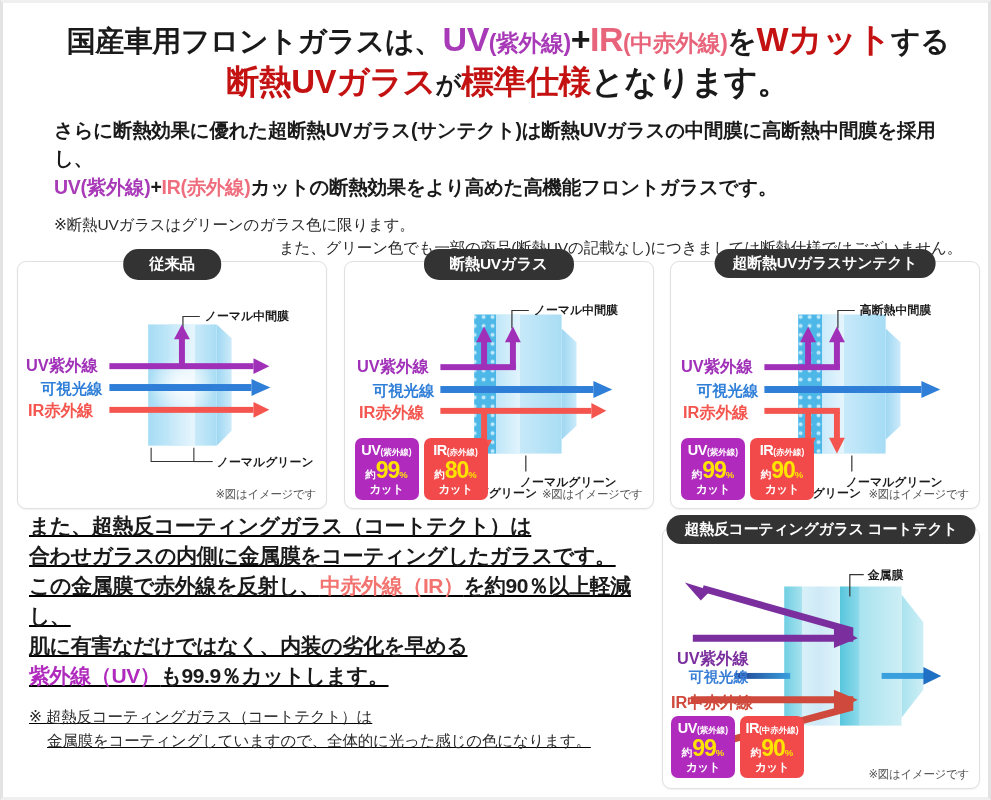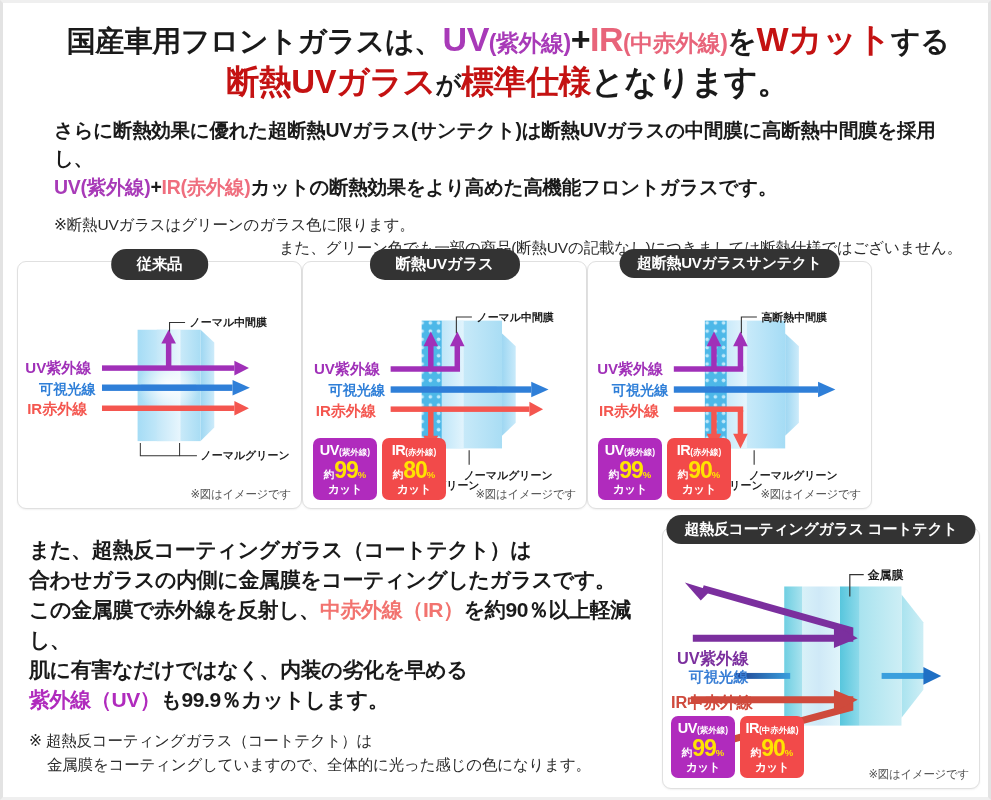--- a/index.html
+++ b/index.html
@@ -50,21 +50,21 @@
   .note{
     margin:12px 26px 8px 26px;
     font-size:15.5px;color:#2b2b2b;line-height:1.5;
     letter-spacing:-0.2px;
   }
   .note .indent{display:block;padding-left:14px;text-align:right;}
 
   
   .panel-row{
     position:absolute;left:14px;top:258px;
-    width:855px;height:248px;
+    width:963px;height:248px;
     display:flex;justify-content:space-between;text-align:center;
   }
   .panel{
     position:relative;
     width:310px;height:248px;
     background:#fff;
     border:1px solid #e0e0e0;
     border-radius:9px;
     box-shadow:0 1px 2px rgba(0,0,0,.06);
     box-sizing:border-box;
@@ -104,21 +104,21 @@
   .b-top .b-lbl{font-size:14.5px;font-weight:bold;letter-spacing:-0.5px;}
   .b-top .b-par{font-size:8.5px;margin-left:0px;}
   .b-mid{display:flex;align-items:baseline;margin-top:1px;}
   .b-yaku{font-size:10.5px;}
   .b-num{font-size:23px;color:#ffe400;letter-spacing:-1px;}
   .b-pct{font-size:9.5px;color:#ffe400;}
   .b-bot{font-size:11.5px;margin-top:2px;letter-spacing:-0.5px;}
 
   
   .bottom-text{
-    position:absolute;left:26px;top:532px;width:620px;
+    position:absolute;left:26px;top:508px;width:620px;text-decoration:underline;
   }
   .bt-line{
     font-size:21px;font-weight:bold;color:#1a1a1a;
     line-height:1.43;letter-spacing:-0.4px;
   }
   .bt-line .k-ir{color:#f2736f;}
   .bt-line .k-uv{color:#b02bbd;}
   .bt-note{
     margin-top:14px;font-size:15.5px;color:#2b2b2b;
     line-height:1.55;letter-spacing:-0.2px;

